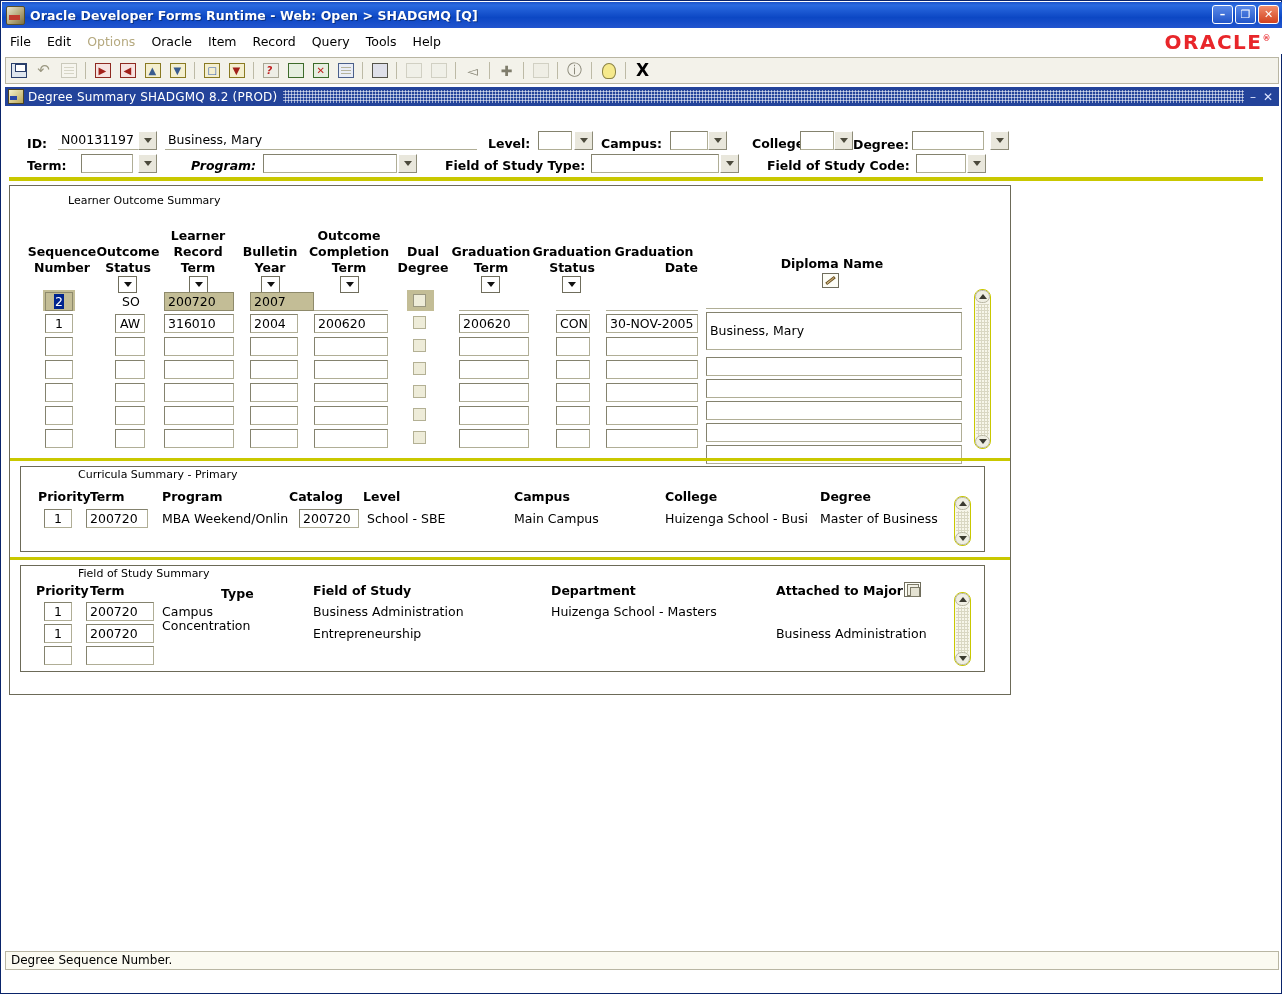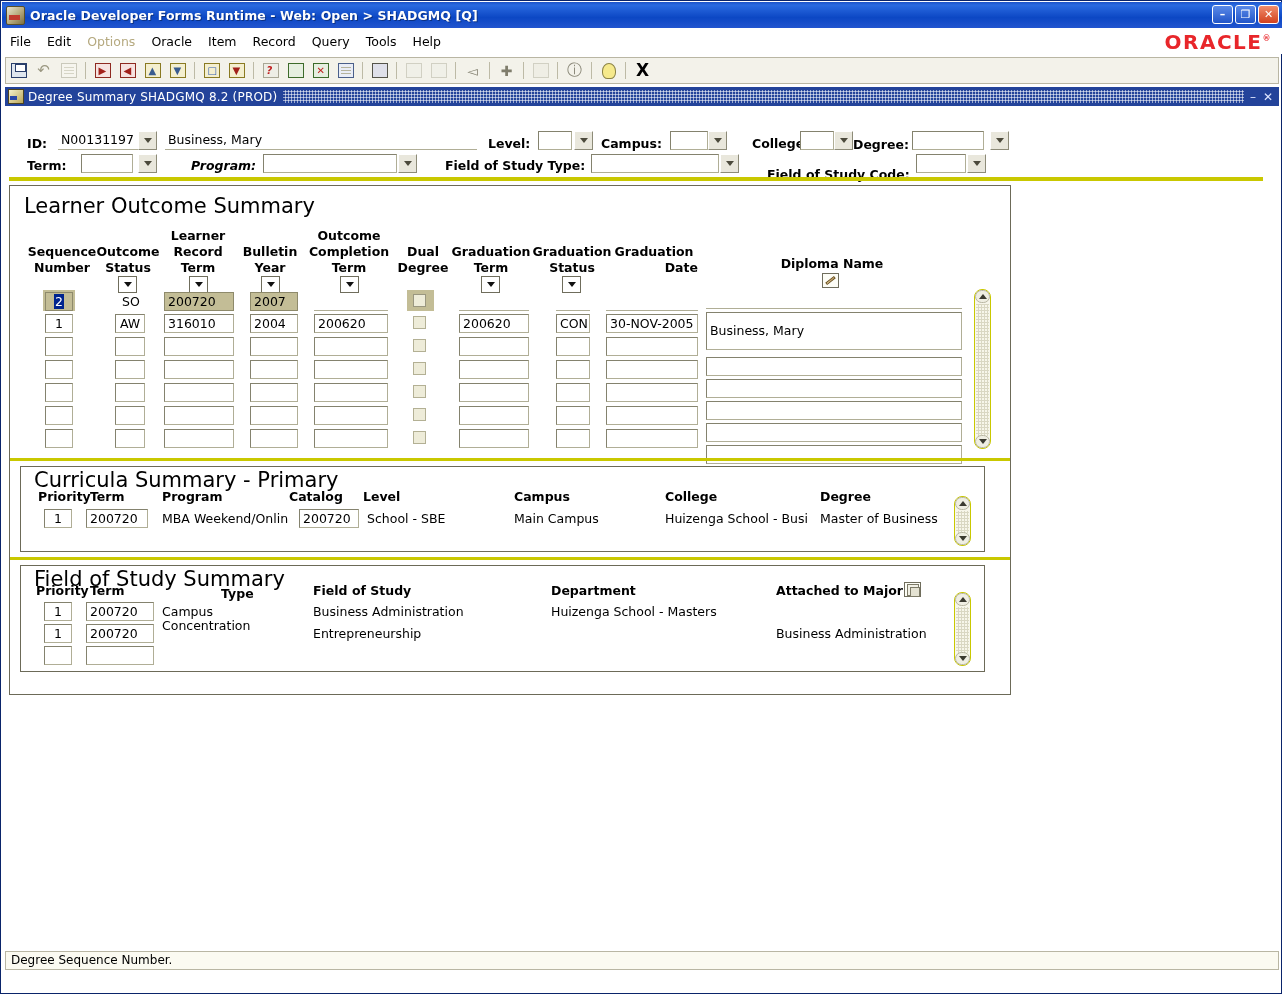--- a/index.html
+++ b/index.html
@@ -154,21 +154,21 @@
 
   
   #hdr-rule{position:absolute;left:8px;top:176px;width:1258px;height:4px;background:#c9c800;}
 
   
   #main-panel{
     position:absolute;left:8px;top:184px;width:1002px;height:510px;
     border:1px solid #6c6a58;background:#fff;box-sizing:border-box;
   }
 
-  .section-title{position:absolute;font-size:21px;color:#000;white-space:nowrap;}
+  .section-title{position:absolute;font-size:11px;color:#000;white-space:nowrap;margin-left:44px;}
   .section-box{position:absolute;border:1px solid #6c6a58;background:#fff;box-sizing:border-box;}
   .sect-rule{position:absolute;background:#c9c800;height:3px;}
 
   
   .cbx{
     position:absolute;width:13px;height:13px;box-sizing:border-box;
     background:#eeecd9;border:1px solid #b3b094;
   }
   .cbx.sel{background:#eeecd9;border-color:#9a9780;}
   .cbx-hl{position:absolute;background:#c3bd96;}
@@ -391,21 +391,21 @@
     <div class="lov" style="left:133px;top:47px;"></div>
 
     <span class="lbl" style="left:186px;top:51px;font-style:italic;">Program:</span>
     <div class="fld" style="left:258px;top:47px;width:134px;"></div>
     <div class="lov" style="left:393px;top:47px;"></div>
 
     <span class="lbl" style="left:440px;top:51px;">Field of Study Type:</span>
     <div class="fld" style="left:586px;top:47px;width:128px;"></div>
     <div class="lov" style="left:715px;top:47px;"></div>
 
-    <span class="lbl" style="left:762px;top:60px;">Field of Study Code:</span>
+    <span class="lbl" style="left:762px;top:51px;">Field of Study Code:</span>
     <div class="fld" style="left:911px;top:47px;width:50px;"></div>
     <div class="lov" style="left:962px;top:47px;"></div>
 
     <div id="hdr-rule" style="top:70px;left:4px;width:1254px;"></div>
 
     <div id="main-panel" style="left:4px;top:78px;width:1002px;height:510px;">
 
       <span class="section-title" style="left:14px;top:8px;">Learner Outcome Summary</span>
 
       <div>
@@ -448,21 +448,21 @@
         <div class="icobtn" style="left:812px;top:87px;">
             <span class="pencil"></span>
           </div>
       </div>
 
       <div>
         <div class="cbx-hl" style="left:33px;top:104px;width:32px;height:21px;"></div>
         <div class="fld khaki center" style="left:35px;top:106px;width:28px;color:#000;"><span style="background:#00248e;color:#fff;padding:0 1px;">2</span></div>
         <span class="val" style="left:106px;top:108px;width:30px;text-align:center;">SO</span>
         <div class="fld khaki" style="left:154px;top:106px;width:70px;">200720</div>
-        <div class="fld khaki" style="left:240px;top:106px;width:48px;">2007</div>
+        <div class="fld khaki" style="left:240px;top:106px;width:64px;">2007</div>
         <div class="fld underline" style="left:304px;top:106px;width:74px;"></div>
         <div class="cbx-hl" style="left:397px;top:104px;width:27px;height:21px;"></div>
         <div class="cbx sel" style="left:403px;top:108px;"></div>
         <div class="fld underline" style="left:449px;top:106px;width:70px;"></div>
         <div class="fld underline" style="left:546px;top:106px;width:34px;"></div>
         <div class="fld underline" style="left:596px;top:106px;width:92px;"></div>
         <div class="fld underline" style="left:696px;top:104px;width:256px;"></div>
       </div>
 
       <div>

